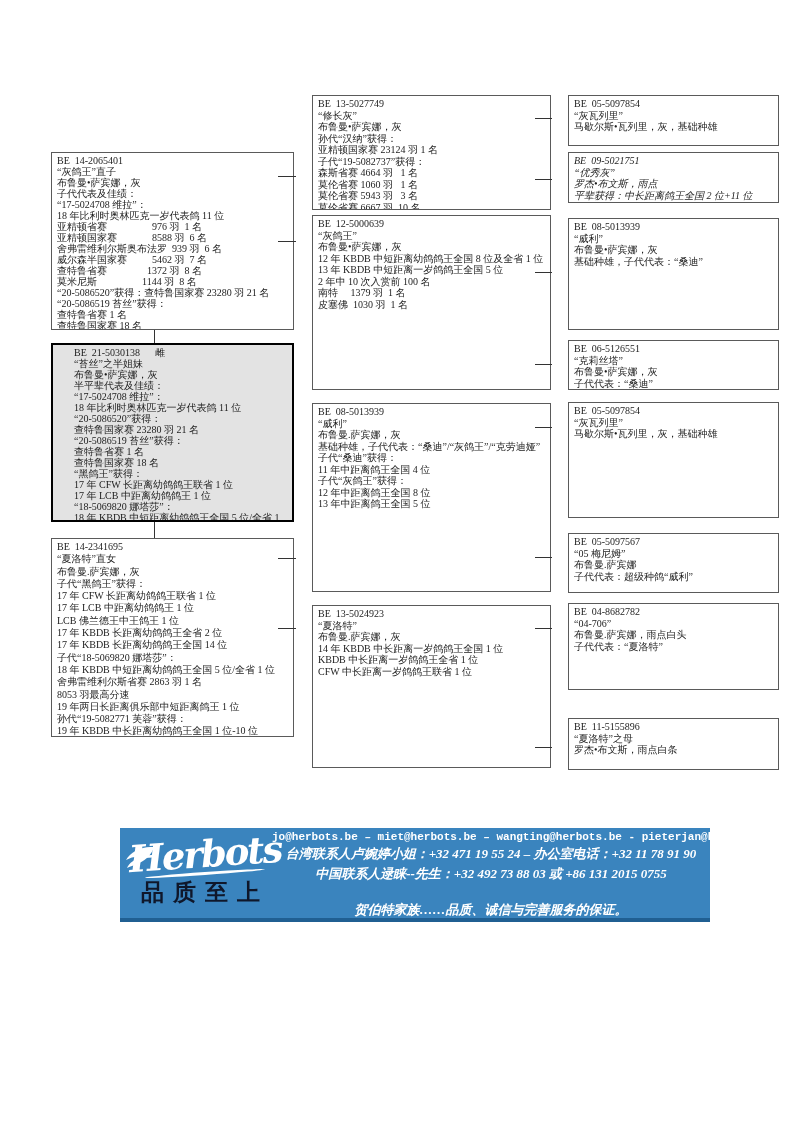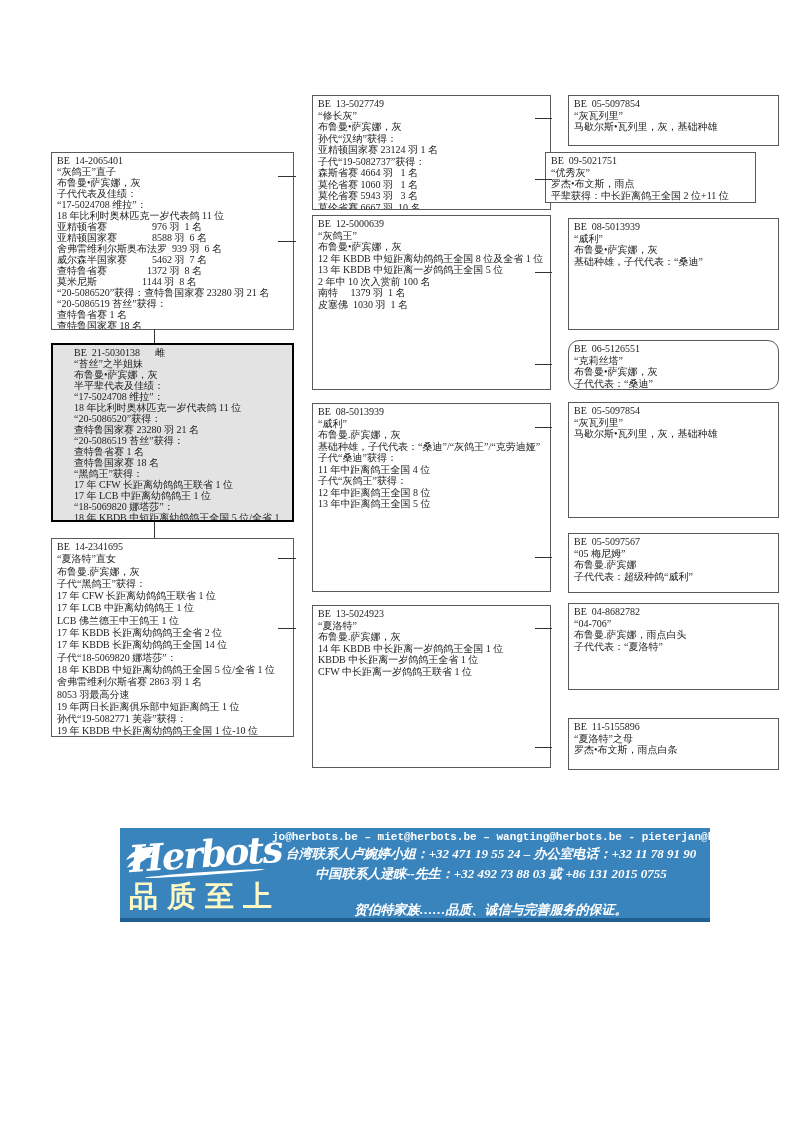--- a/index.html
+++ b/index.html
@@ -18,21 +18,21 @@
   
   #banner{position:absolute;left:120px;top:828px;width:590px;height:94px;
           background:#3a84be;border-bottom:4px solid #205f92;box-sizing:border-box;
           overflow:hidden;}
   #logo{position:absolute;left:0;top:0;width:170px;height:100%;text-align:center;}
   #logo-word{position:relative;margin-top:4px;font-family:"DejaVu Serif",serif;
              font-style:italic;font-weight:bold;font-size:37px;color:#ffffff;
              transform:rotate(-4deg);letter-spacing:-2px;white-space:nowrap;}
   #logo-underline{width:120px;height:3px;background:#fff;border-radius:50%;
                   margin:-4px auto 2px auto;transform:rotate(-4deg);}
-  #logo-slogan{font-size:29px;font-weight:bold;color:#fef9c3;letter-spacing:9px;
+  #logo-slogan{font-size:23px;font-weight:bold;color:#0f172a;letter-spacing:9px;
                margin-top:2px;white-space:nowrap;}
   #banner-right{position:absolute;left:152px;top:0;width:438px;height:100%;
                 text-align:center;color:#fff;}
   .b-emails{font-family:Liberation Mono, monospace;font-weight:bold;
             font-size:11px;margin-top:3px;white-space:nowrap;}
   .b-contact{font-style:italic;font-weight:bold;font-size:13px;margin-top:2px;white-space:nowrap;}
   .b-slogan{font-style:italic;font-weight:bold;font-size:13px;margin-top:18px;color:#fdfdе9;}
   .b-urlrow{display:flex;align-items:center;justify-content:center;gap:26px;margin-top:2px;}
   .dbl-rule{width:56px;height:7px;border-top:2px solid #c6dc4a;border-bottom:2px solid #c6dc4a;box-sizing:border-box;}
   .b-url{font-family:"Liberation Sans","DejaVu Sans",sans-serif;font-style:italic;
@@ -139,33 +139,33 @@
       <div class="line">14 年 KBDB 中长距离一岁鸽鸽王全国 1 位</div>
       <div class="line">KBDB 中长距离一岁鸽鸽王全省 1 位</div>
       <div class="line">CFW 中长距离一岁鸽鸽王联省 1 位</div>
     </div>
 
   <div class="box" style="left:552px;top:95px;width:211px;height:51px;">
       <div class="line">BE  05-5097854</div>
       <div class="line">“灰瓦列里”</div>
       <div class="line">马歇尔斯•瓦列里，灰，基础种雄</div>
     </div>
-  <div class="box" style="left:529px;top:152px;width:211px;height:51px;">
+  <div class="box" style="left:552px;top:152px;width:211px;height:51px;font-style:italic;">
       <div class="line">BE  09-5021751</div>
       <div class="line">“优秀灰”</div>
       <div class="line">罗杰•布文斯，雨点</div>
       <div class="line">平辈获得：中长距离鸽王全国 2 位+11 位</div>
     </div>
   <div class="box" style="left:552px;top:218px;width:211px;height:112px;">
       <div class="line">BE  08-5013939</div>
       <div class="line">“威利”</div>
       <div class="line">布鲁曼•萨宾娜，灰</div>
       <div class="line">基础种雄，子代代表：“桑迪”</div>
     </div>
-  <div class="box" style="left:552px;top:340px;width:211px;height:50px;border-radius:11px;">
+  <div class="box" style="left:552px;top:340px;width:211px;height:50px;">
       <div class="line">BE  06-5126551</div>
       <div class="line">“克莉丝塔”</div>
       <div class="line">布鲁曼•萨宾娜，灰</div>
       <div class="line">子代代表：“桑迪”</div>
     </div>
   <div class="box" style="left:552px;top:402px;width:211px;height:116px;">
       <div class="line">BE  05-5097854</div>
       <div class="line">“灰瓦列里”</div>
       <div class="line">马歇尔斯•瓦列里，灰，基础种雄</div>
     </div>

